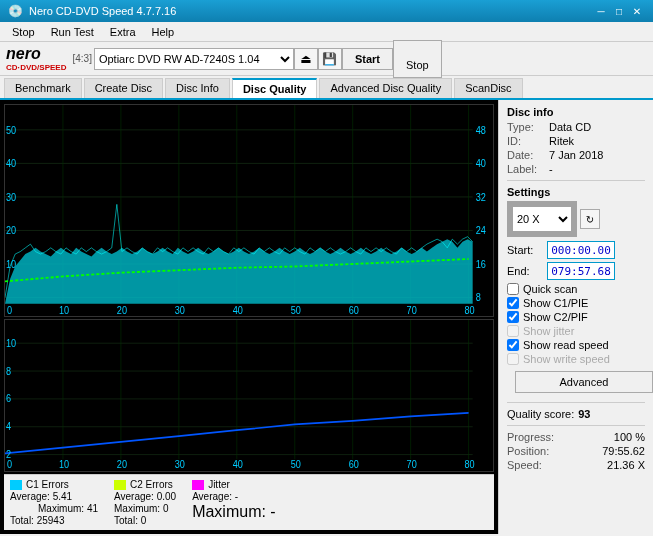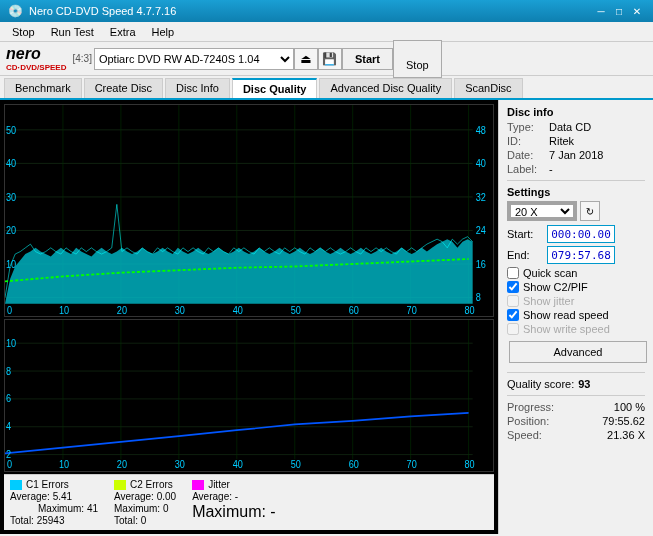--- a/index.html
+++ b/index.html
@@ -145,22 +145,22 @@
       gap: 4px;
       margin-bottom: 2px;
       font-size: 11px;
       align-items: center;
     }
     .panel-label { color: #555; min-width: 38px; }
     .panel-value { color: #000; }
     .panel-divider { height: 1px; background: #ccc; margin: 5px 0; }
 
     .speed-select {
-      width: 70px; height: 20px; font-size: 11px;
-      border: 4px solid #a3a3a3; background: white;
+      width: 70px; height: 36px; font-size: 11px;
+      border: 6px solid #a3a3a3; background: white;
     }
     .speed-row { display: flex; align-items: center; gap: 3px; margin-bottom: 4px; }
     .refresh-btn {
       width: 20px; height: 20px; border: 1px solid #aaa;
       background: #f5f5f5; cursor: pointer; font-size: 10px;
       display: flex; align-items: center; justify-content: center;
     }
 
     .time-input {
       width: 68px; height: 18px; border: 1px solid #0099cc;
@@ -171,21 +171,21 @@
     .time-label { min-width: 32px; font-size: 11px; }
 
     .checkbox-row { display: flex; align-items: center; gap: 4px; margin-bottom: 2px; }
     .checkbox-row input[type=checkbox] { width: 12px; height: 12px; }
     .checkbox-label { font-size: 11px; }
     .checkbox-label.disabled { color: #aaa; }
 
     .advanced-btn {
       width: 100%; height: 22px; background: #f0f0f0;
       border: 1px solid #aaa; cursor: pointer; font-size: 11px;
-      margin: 4px 2px; text-align: center;
+      margin: 4px 8px; text-align: center;
     }
 
     .quality-score-row { display: flex; align-items: center; gap: 4px; margin-top: 4px; }
     .quality-score-label { font-size: 11px; }
     .quality-score-value { font-size: 11px; font-weight: bold; }
 
     .progress-row { display: flex; justify-content: space-between; margin-bottom: 2px; }
     .progress-label { font-size: 11px; color: #555; }
     .progress-value { font-size: 11px; }
 
@@ -417,20 +417,24 @@
     <div class="time-row">
       <span class="time-label">End:</span>
       <input type="text" class="time-input" value="079:57.68" style="">
     </div>
 
     <div class="checkbox-row">
       <input type="checkbox" id="qs" style="">
       <label class="checkbox-label" for="qs">Quick scan</label>
     </div>
     <div class="checkbox-row">
+      <input type="checkbox" id="c1p" checked="" style="">
+      <label class="checkbox-label" for="c1p">Show C1/PIE</label>
+    </div>
+    <div class="checkbox-row">
       <input type="checkbox" id="c2p" checked="" style="">
       <label class="checkbox-label" for="c2p">Show C2/PIF</label>
     </div>
     <div class="checkbox-row">
       <input type="checkbox" id="jit" disabled="" style="">
       <label class="checkbox-label disabled" for="jit">Show jitter</label>
     </div>
     <div class="checkbox-row">
       <input type="checkbox" id="rs" checked="" style="">
       <label class="checkbox-label" for="rs">Show read speed</label>

